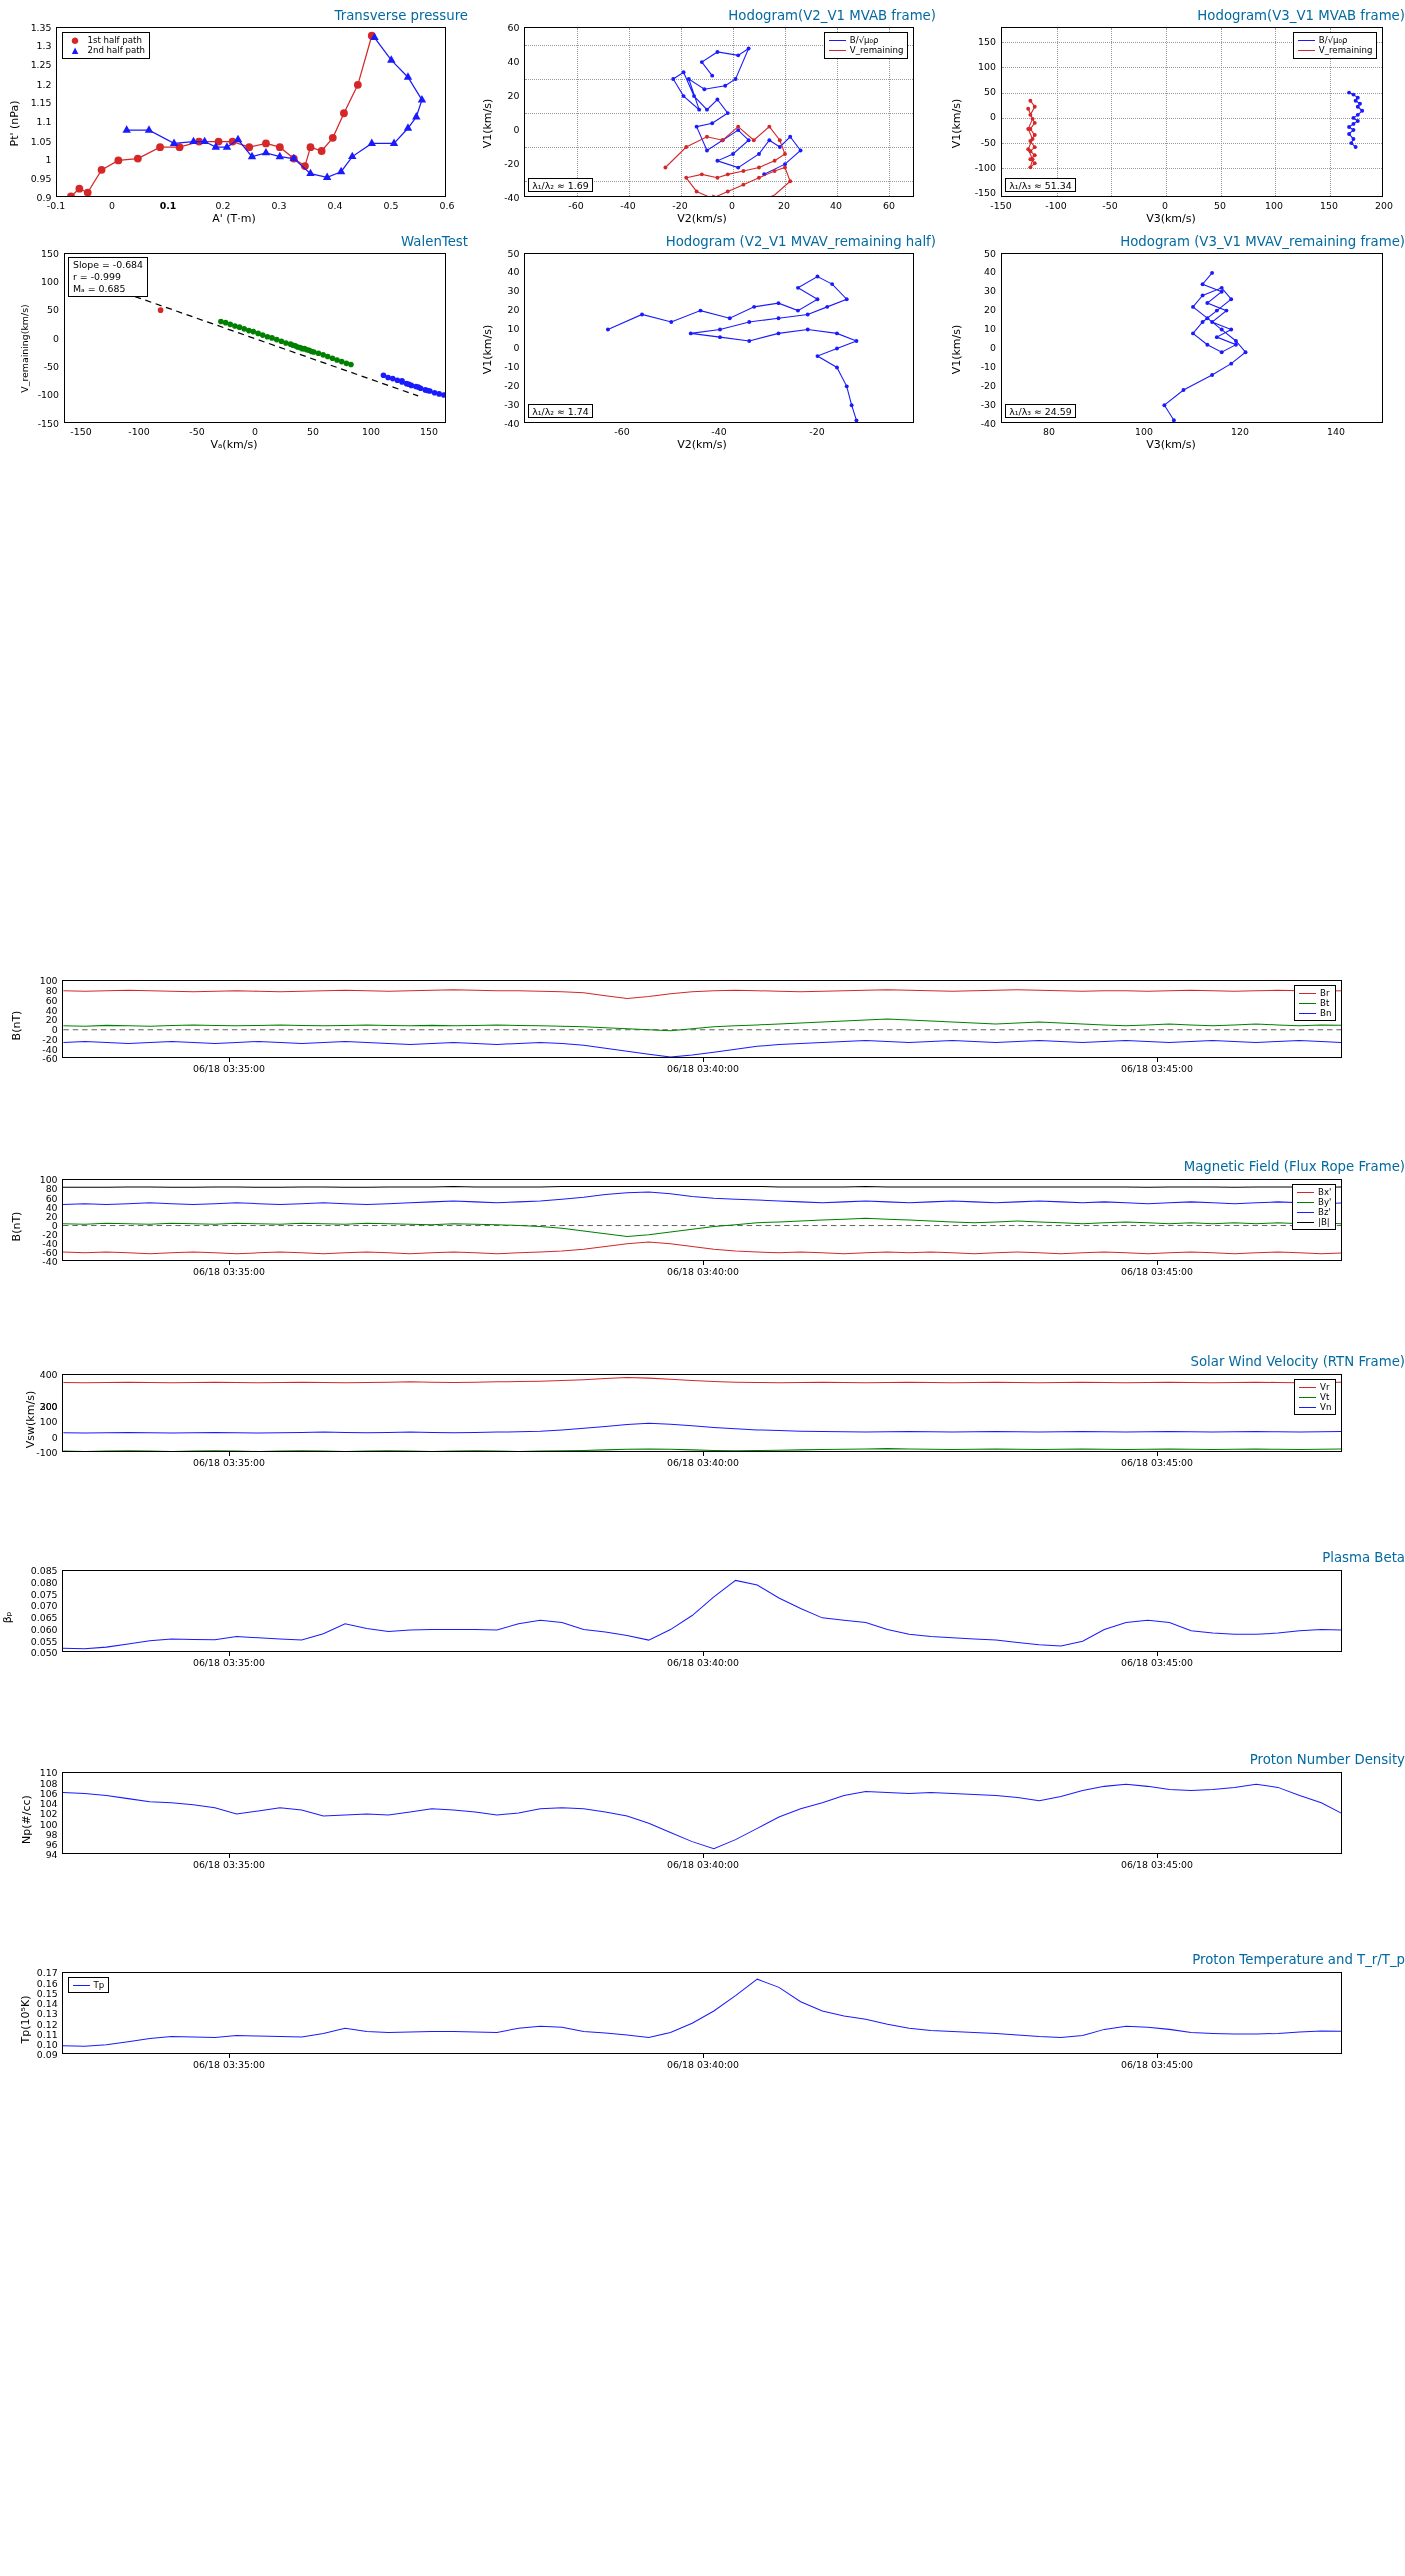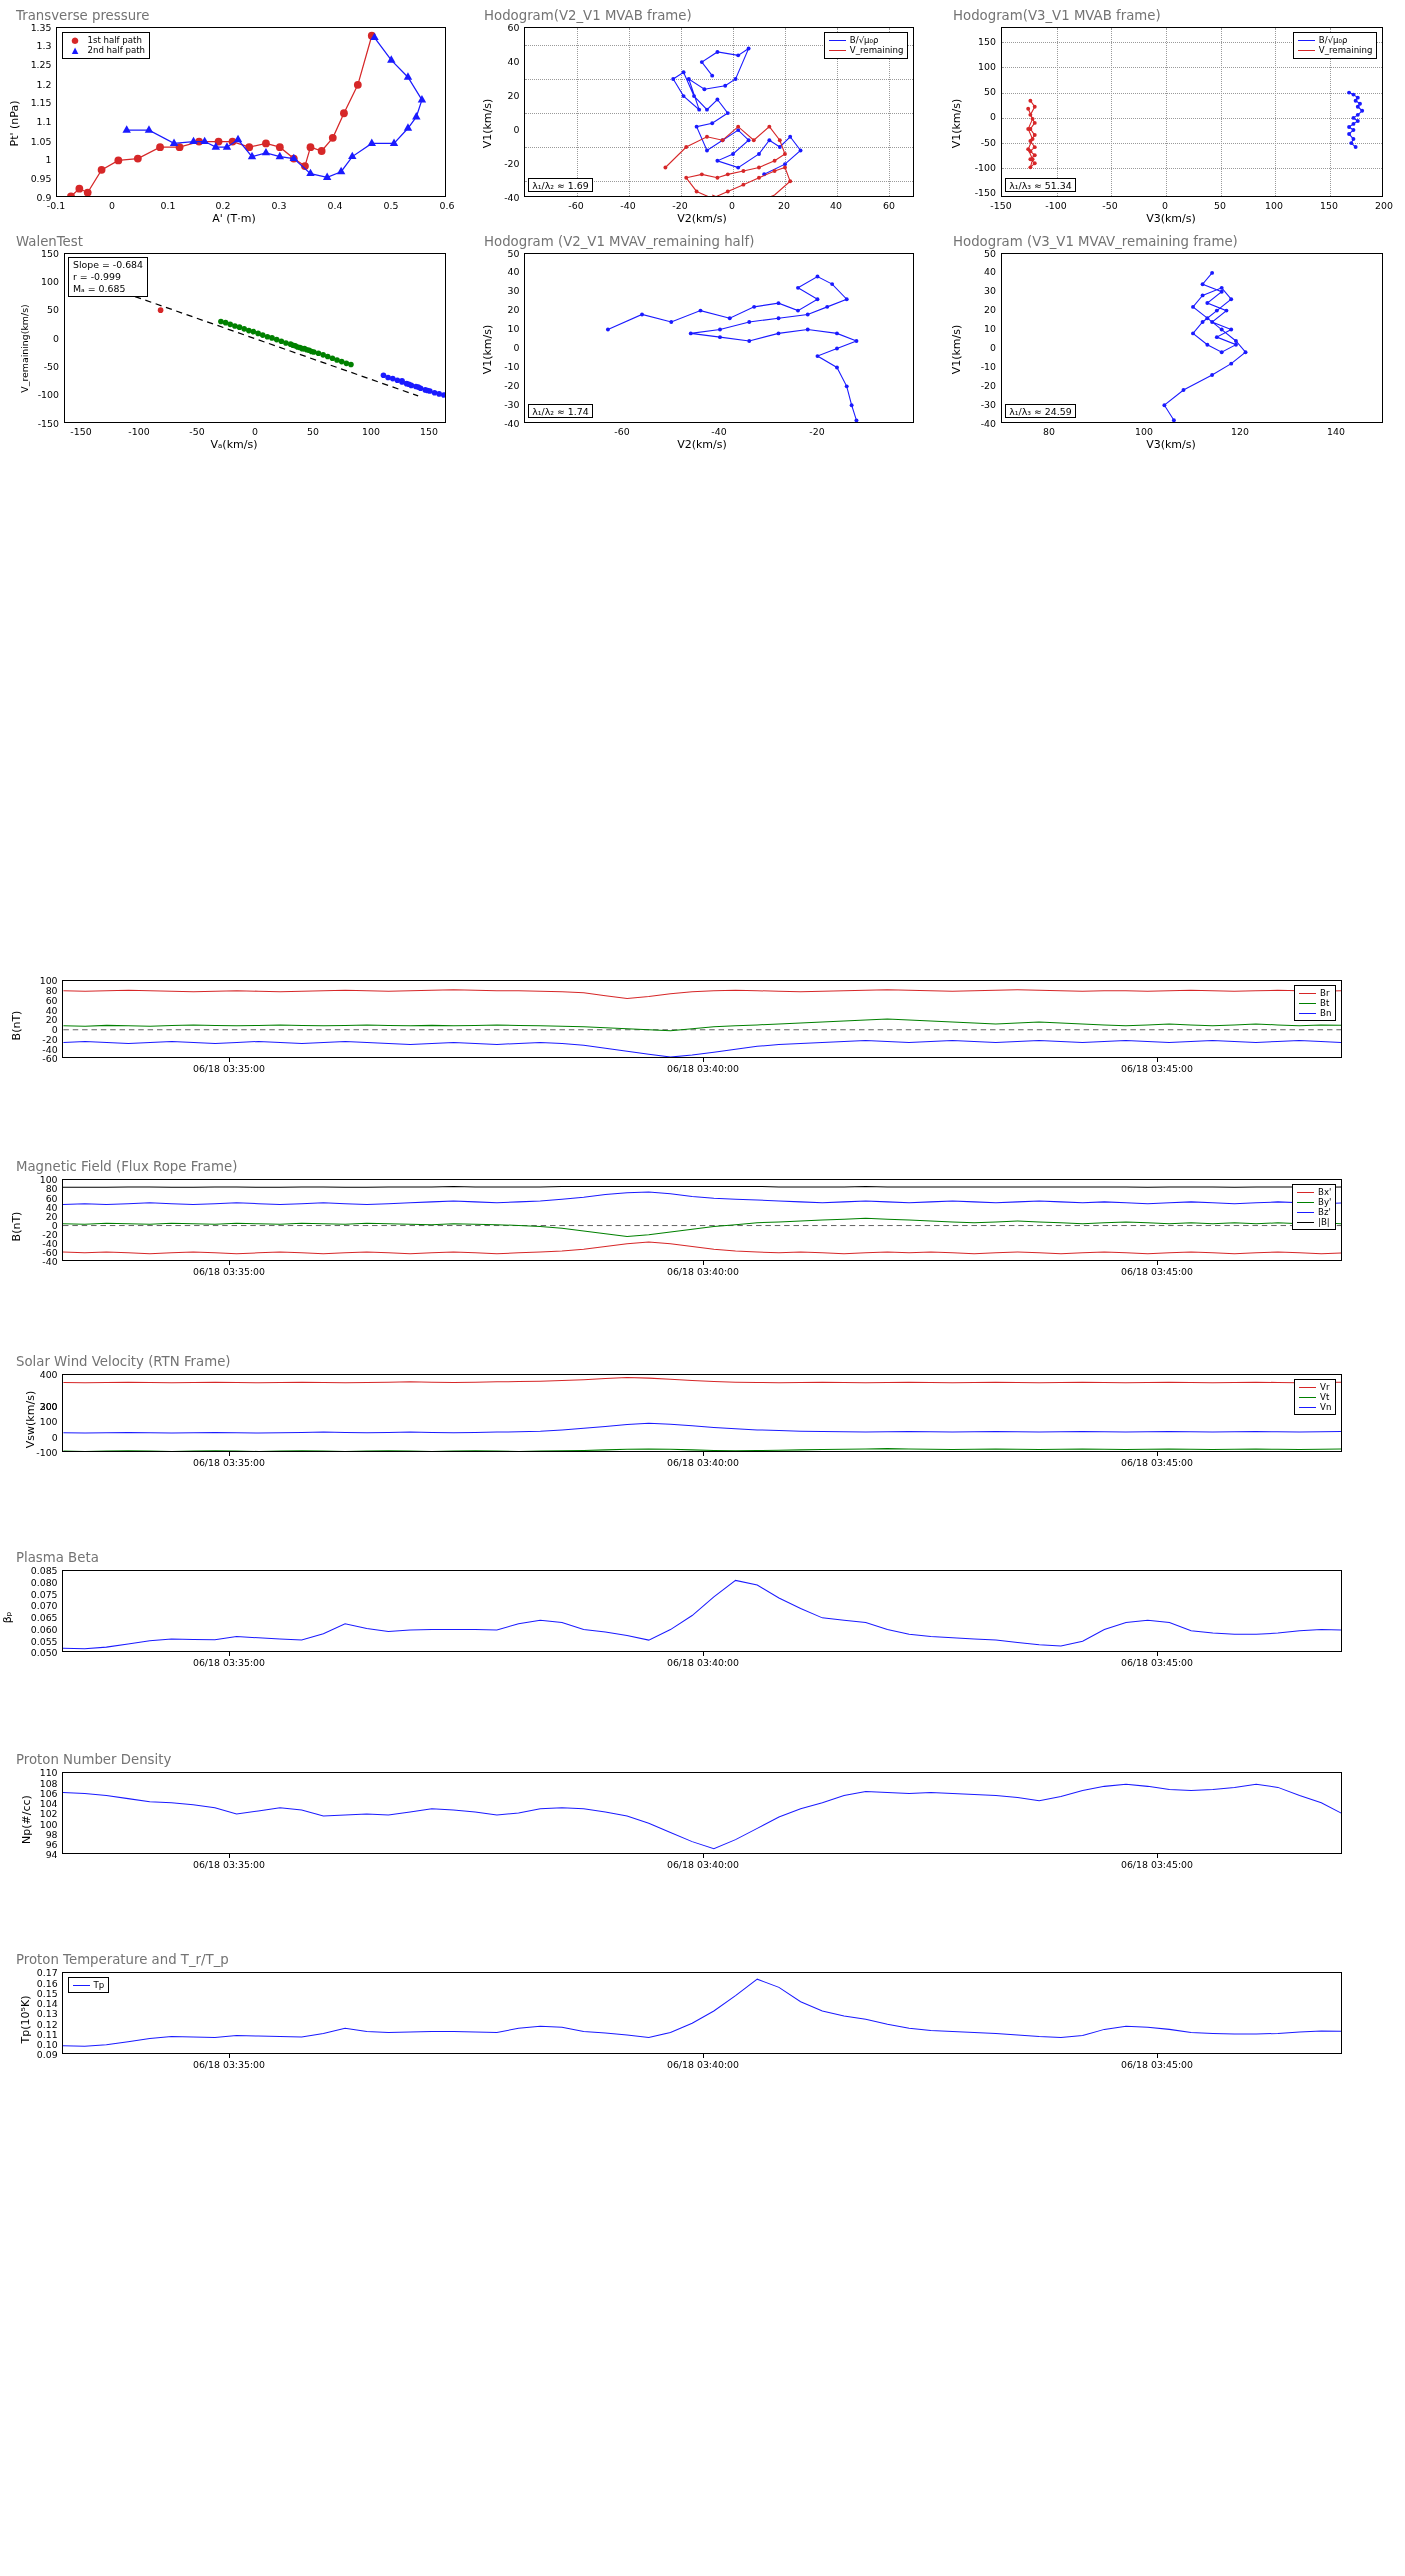--- a/index.html
+++ b/index.html
@@ -2,21 +2,21 @@
 <html style="font-size:12.5px"><head>
 <meta charset="utf-8">
 <style>
   html,body{margin:0;padding:0;background:#ffffff;}
   body{width:1405px;height:2576px;font-family:"DejaVu Sans",sans-serif;color:#000;}
   .page{position:relative;width:1405px;height:2576px;}
 
   
   .panel{position:absolute;box-sizing:border-box;}
   .axes{position:absolute;box-sizing:border-box;border:0.8px solid #000;background:#fff;overflow:hidden;}
-  .title{position:absolute;width:100%;text-align:left;font-size:13.3px;color:#737373;padding-left:16px;}
+  .title{position:absolute;width:100%;text-align:right;font-size:13.3px;color:#0369a1;}
   .ylabel{position:absolute;transform-origin:50% 50%;font-size:11px;white-space:nowrap;}
   .xlabel{position:absolute;text-align:center;font-size:11px;width:100%;}
   .tick{position:absolute;font-size:9.4px;color:#000;white-space:nowrap;}
   .tickx{transform:translateX(-50%);}
   .ticky{transform:translateY(-50%);text-align:right;}
   .tickmark{position:absolute;background:#000;}
   .grid-v{position:absolute;top:0;bottom:0;width:0;border-left:0.8px dotted #9a9a9a;}
   .grid-h{position:absolute;left:0;right:0;height:0;border-top:0.8px dotted #9a9a9a;}
   svg{position:absolute;left:0;top:0;overflow:visible;}
   .legend{position:absolute;background:#fff;border:0.8px solid #000;font-size:8.6px;padding:2.3px 3.9px;line-height:10px;}
@@ -109,21 +109,21 @@
     <div class="tick ticky" style="left:25px;width:26.5px;top:64px;">1.25</div>
     <div class="tick ticky" style="left:25px;width:26.5px;top:84px;">1.2</div>
     <div class="tick ticky" style="left:25px;width:26.5px;top:102px;">1.15</div>
     <div class="tick ticky" style="left:25px;width:26.5px;top:121px;">1.1</div>
     <div class="tick ticky" style="left:25px;width:26.5px;top:141px;">1.05</div>
     <div class="tick ticky" style="left:25px;width:26.5px;top:159px;">1</div>
     <div class="tick ticky" style="left:25px;width:26.5px;top:178px;">0.95</div>
     <div class="tick ticky" style="left:25px;width:26.5px;top:197px;">0.9</div>
     <div class="tick tickx" style="left:56px;top:200px;">-0.1</div>
     <div class="tick tickx" style="left:112px;top:200px;">0</div>
-    <div class="tick tickx" style="left:168px;top:200px;">0.1</div>
+    <div class="tick tickx" style="left:168px;top:200px;font-weight:bold;">0.1</div>
     <div class="tick tickx" style="left:223px;top:200px;">0.2</div>
     <div class="tick tickx" style="left:279px;top:200px;">0.3</div>
     <div class="tick tickx" style="left:335px;top:200px;">0.4</div>
     <div class="tick tickx" style="left:391px;top:200px;">0.5</div>
     <div class="tick tickx" style="left:447px;top:200px;">0.6</div>
   </div>
 
   <div class="panel" style="left:468px;top:0;width:468px;height:226px;">
     <div class="title" style="top:7.8px;">Hodogram(V2_V1 MVAB frame)</div>
     <div class="ylabel" style="left:-4.7px;top:117px;transform:rotate(-90deg);">V1(km/s)</div>

